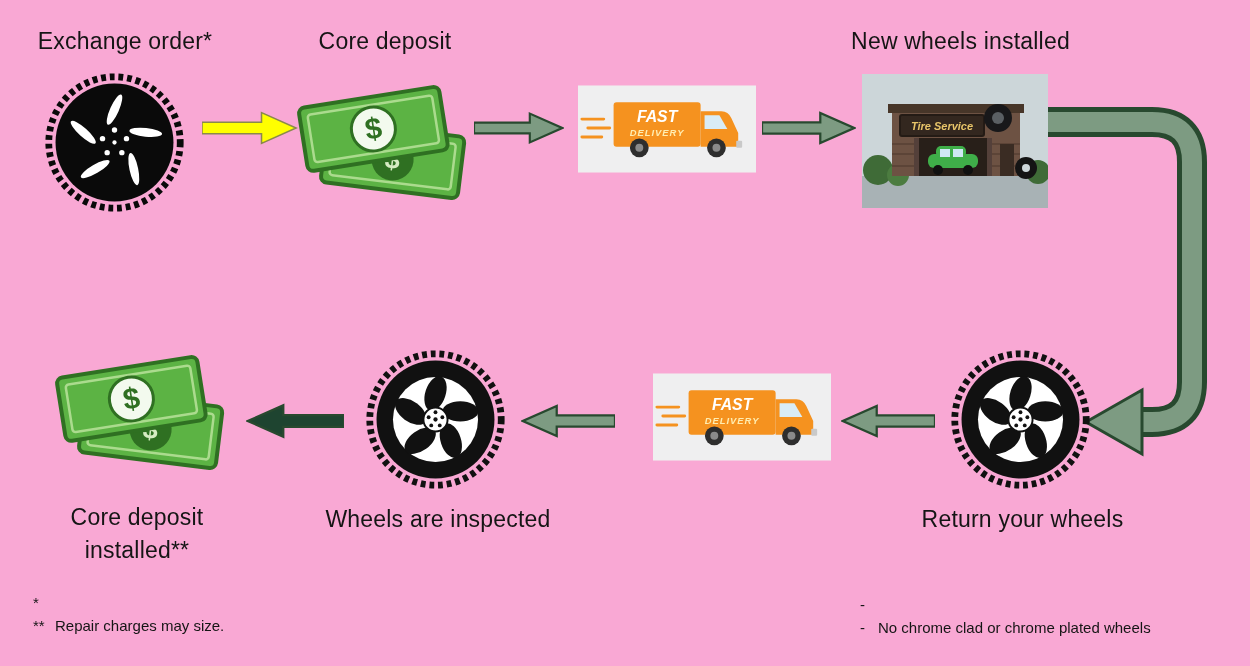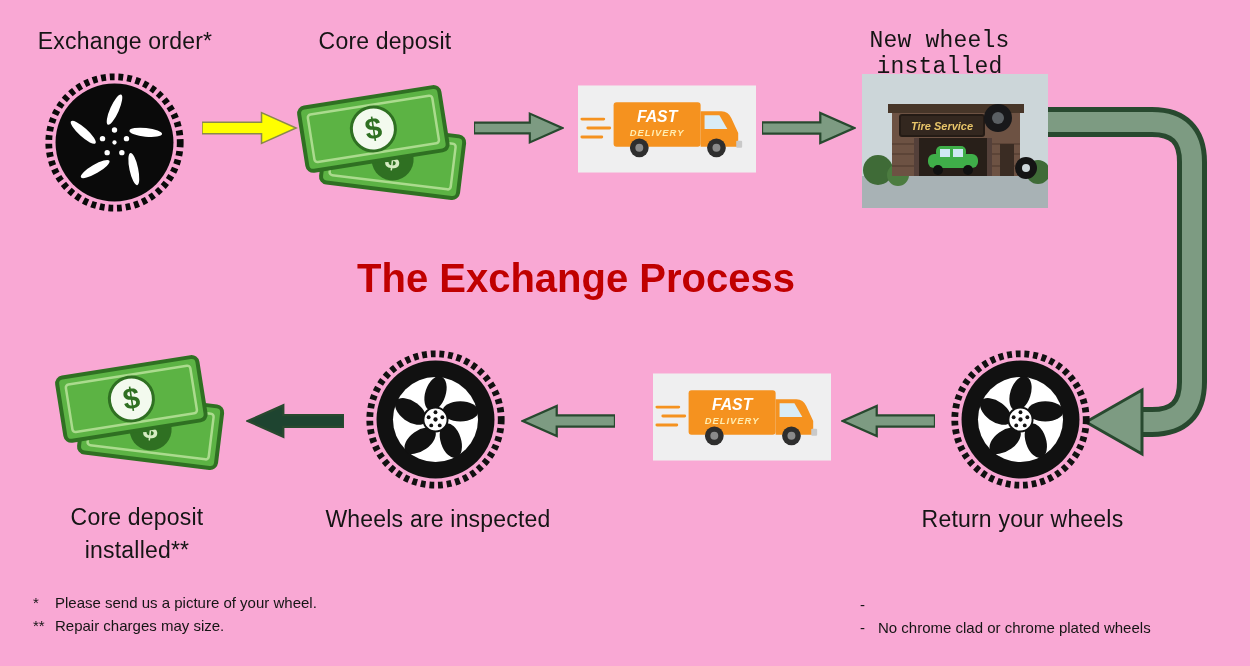--- a/index.html
+++ b/index.html
@@ -109,21 +109,21 @@
     <circle cx="62" cy="63" r="9.5" fill="#2e2e2e"></circle>
       <circle cx="62" cy="63" r="4" fill="#8a8a8a"></circle>
     <circle cx="140" cy="63" r="9.5" fill="#2e2e2e"></circle>
       <circle cx="140" cy="63" r="4" fill="#8a8a8a"></circle>
   </svg>
 
   <svg class="abs" style="left:762px; top:110px; width:94px; height:36px;" viewBox="0 0 100 36">
     <polygon class="arrow-green" points="0,12 62,12 62,2 98,18 62,34 62,24 0,24"></polygon>
   </svg>
 
-  <div class="abs step-label" style="left:822px; top:28px; width:235px;font-family:Liberation Mono, monospace;">New wheels installed</div>
+  <div class="abs step-label" style="left:843px; top:28px; width:235px;">New wheels installed</div>
 
   <svg class="abs" style="left:862px; top:74px; width:186px; height:134px;" viewBox="0 0 186 134">
     <rect width="186" height="134" fill="#ccd6d9"></rect>
     <rect y="102" width="186" height="32" fill="#a8b2b5"></rect>
     <circle cx="16" cy="96" r="15" fill="#3f6b37"></circle>
     <circle cx="36" cy="101" r="11" fill="#4c7c40"></circle>
     <circle cx="176" cy="98" r="12" fill="#3f6b37"></circle>
     <rect x="30" y="36" width="128" height="66" fill="#6d5243"></rect>
     <g stroke="#5c4437" stroke-width="2">
       <line x1="30" y1="70" x2="158" y2="70"></line>
@@ -150,21 +150,20 @@
     <circle cx="164" cy="94" r="11" fill="#141414"></circle>
     <circle cx="164" cy="94" r="4" fill="#ccd6d9"></circle>
   </svg>
 
   <svg class="abs" style="left:1040px; top:92px; width:205px; height:375px;" viewBox="0 0 205 375">
     <path class="curve-outline" d="M 8 30 L 112 30 Q 152 30 152 70 L 152 290 Q 152 330 112 330 L 96 330"></path>
     <path class="curve-fill" d="M 8 30 L 112 30 Q 152 30 152 70 L 152 290 Q 152 330 112 330 L 96 330"></path>
     <polygon class="curve-head" points="46,330 102,298 102,362"></polygon>
   </svg>
 
-  <div class="abs title" style="left:0; top:256px; width:1152px;">The Exchange Process</div>
 
   <svg class="abs" style="left:52px; top:346px; width:180px; height:128px;" viewBox="0 0 180 128">
     <g transform="rotate(7 95 80)">
       <rect class="bill" x="30" y="52" width="138" height="62" rx="6"></rect>
       <rect class="bill-inner" x="38" y="60" width="122" height="46" rx="3"></rect>
       <circle class="coin-dark" cx="99" cy="83" r="21"></circle>
       <text class="coin-text-light" x="99" y="92" text-anchor="middle">$</text>
     </g>
     <g transform="rotate(-9 85 50)">
       <rect class="bill" x="8" y="20" width="142" height="64" rx="6"></rect>
@@ -274,21 +273,20 @@
     <div style="margin-top:6px;">installed**</div>
   </div>
 
   <div class="abs step-label" style="left:905px; top:506px; width:235px;">Return your wheels</div>
 
   <div class="abs step-label" style="left:318px; top:506px; width:240px;">Wheels are inspected</div>
 
   <div class="abs notes" style="left:33px; top:594px; width:420px;">
     <div class="note-row">
       <span class="note-marker wide">*</span>
-      <span>Please send us a picture of your wheel.</span>
     </div>
     <div class="note-row">
       <span class="note-marker wide">**</span>
       <span>Repair charges may size.</span>
     </div>
   </div>
 
   <div class="abs notes" style="left:860px; top:596px; width:380px;">
     <div class="note-row">
       <span class="note-marker narrow">-</span>

